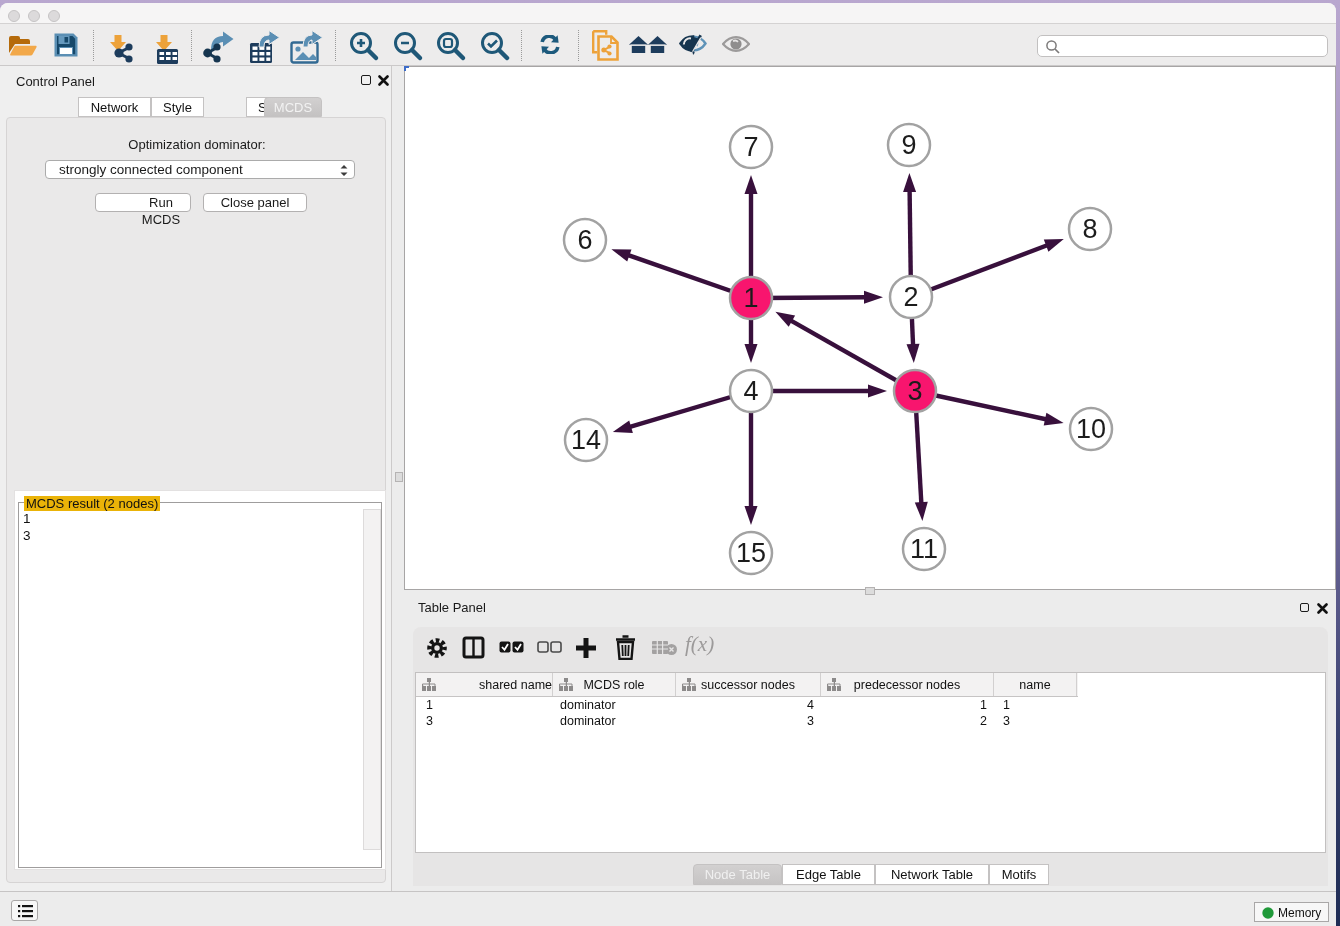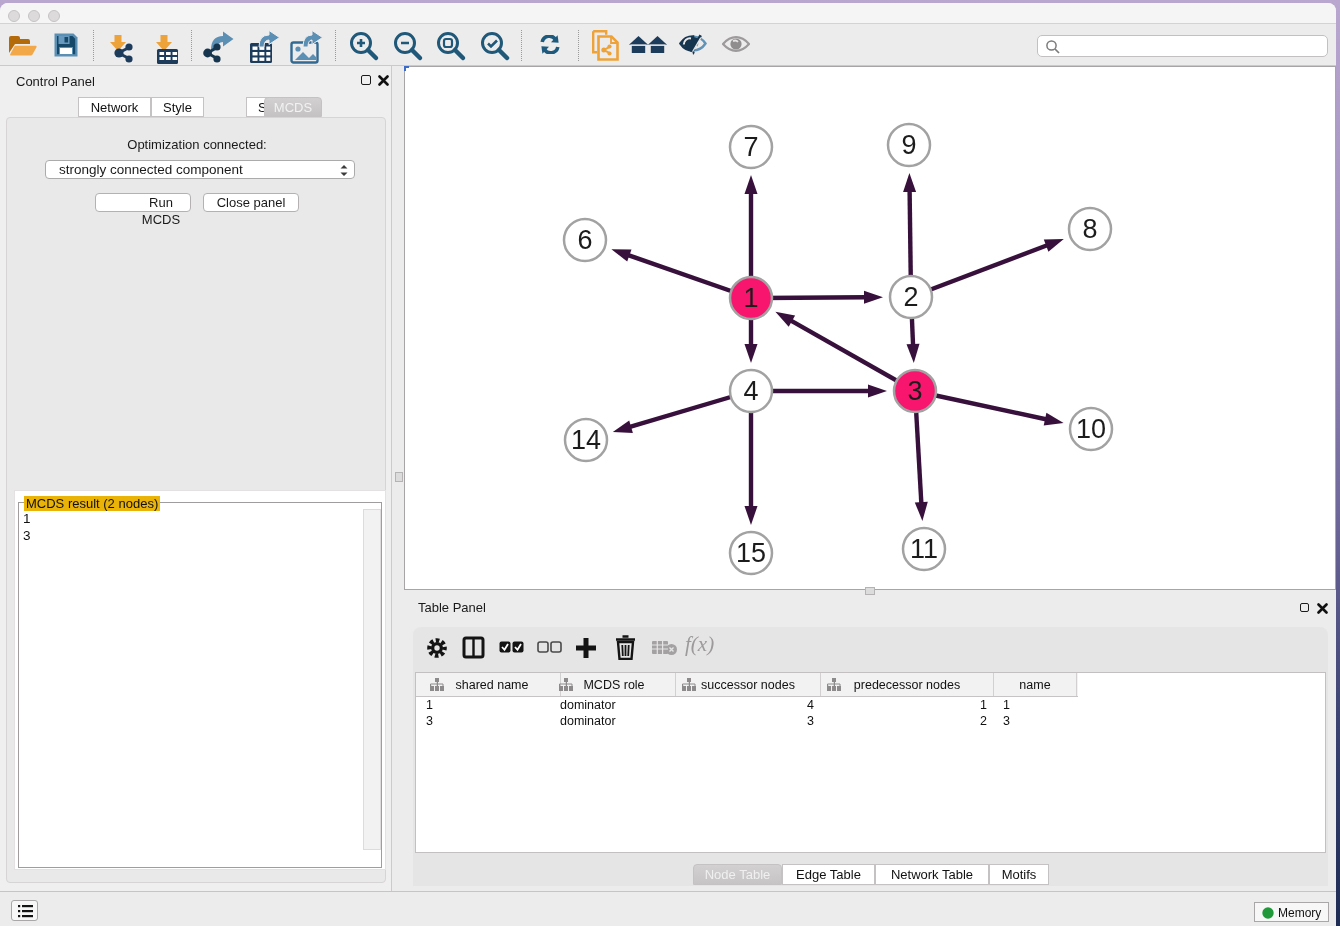--- a/index.html
+++ b/index.html
@@ -205,26 +205,26 @@
     <svg style="position:absolute;left:378px;top:9px;" width="11" height="11" viewBox="0 0 11 11">
         <path d="M1.5 1.5 L9.5 9.5 M9.5 1.5 L1.5 9.5" stroke="#111" stroke-width="2.6" stroke-linecap="round"></path>
       </svg>
     <div id="cp-tabs">
       <div class="tab" style="left:78px; width:73px;">Network</div>
       <div class="tab" style="left:151px; width:53px;">Style</div>
       <div class="tab" style="left:198px; width:60px;margin-left:48px;">Select</div>
       <div class="tab" style="left:264px; width:58px; background:linear-gradient(#d2d0d0,#c4c2c2); color:#f2f2f2; border-radius:4px 4px 0 0;">MCDS</div>
     </div>
     <div id="cp-content">
-      <div id="opt-label">Optimization connected:</div>
+      <div id="opt-label">Optimization dominator:</div>
       <div id="opt-select">strongly connected component<svg style="position:absolute;right:5px;top:3px;" width="10" height="13" viewBox="0 0 10 13">
             <path d="M1.5 4.5 L5 1 L8.5 4.5 z M1.5 8.5 L5 12 L8.5 8.5 z" fill="#3c3c3c"></path>
           </svg></div>
       <div class="btn" style="left:88px; width:96px;padding-left:36px;">Run MCDS</div>
-      <div class="btn" style="left:196px; width:96px;">Close panel</div>
+      <div class="btn" style="left:196px; width:104px;">Close panel</div>
       <div id="mcds-outer">
         <div id="mcds-box"></div>
         <div id="mcds-legend">MCDS result (2 nodes)</div>
         <div id="mcds-text">1<br>3</div>
         <div id="mcds-scroll"></div>
       </div>
     </div>
   </div>
   <div id="netwin">
     <div style="position:absolute;left:-1px;top:-1px;width:5px;height:5px;border-left:2px solid #3d6cc8;border-top:2px solid #3d6cc8;z-index:5;"></div>
@@ -329,21 +329,21 @@
             <circle cx="19.5" cy="9.5" r="5.5"></circle>
           </g>
         <g stroke="#e6e5e5" stroke-width="1.2">
             <path d="M0 5 h16 M0 9 h16 M5.3 1 v13 M10.6 1 v13"></path>
           </g>
         <path d="M17.5 7.5 l4 4 M21.5 7.5 l-4 4" stroke="#e6e5e5" stroke-width="1.4"></path>
       </svg>
       <div style="position:absolute;left:272px;top:5px;font-family:'Liberation Serif',serif;font-style:italic;font-size:21px;color:#9c9a9a;">f(x)</div>
       <div id="tp-table">
         <div id="tp-header">
-          <div class="hcell" style="left:8px; width:137px;">
+          <div class="hcell" style="left:0; width:137px;justify-content:flex-end;">
               <svg class="hier" width="14" height="13" viewBox="0 0 14 13">
                 <g fill="#8c8a8a">
                   <rect x="5" y="0" width="4" height="4"></rect>
                   <rect x="0" y="8" width="4" height="5"></rect>
                   <rect x="5" y="8" width="4" height="5"></rect>
                   <rect x="10" y="8" width="4" height="5"></rect>
                   <path d="M6.5 4 h1 v2 h-7 v2 h1 M6.5 6 h1 v2 h-1 M13 8 v-2 h-6" fill="none" stroke="#8c8a8a" stroke-width="1"></path>
                 </g>
               </svg>
               <span>shared name</span>

